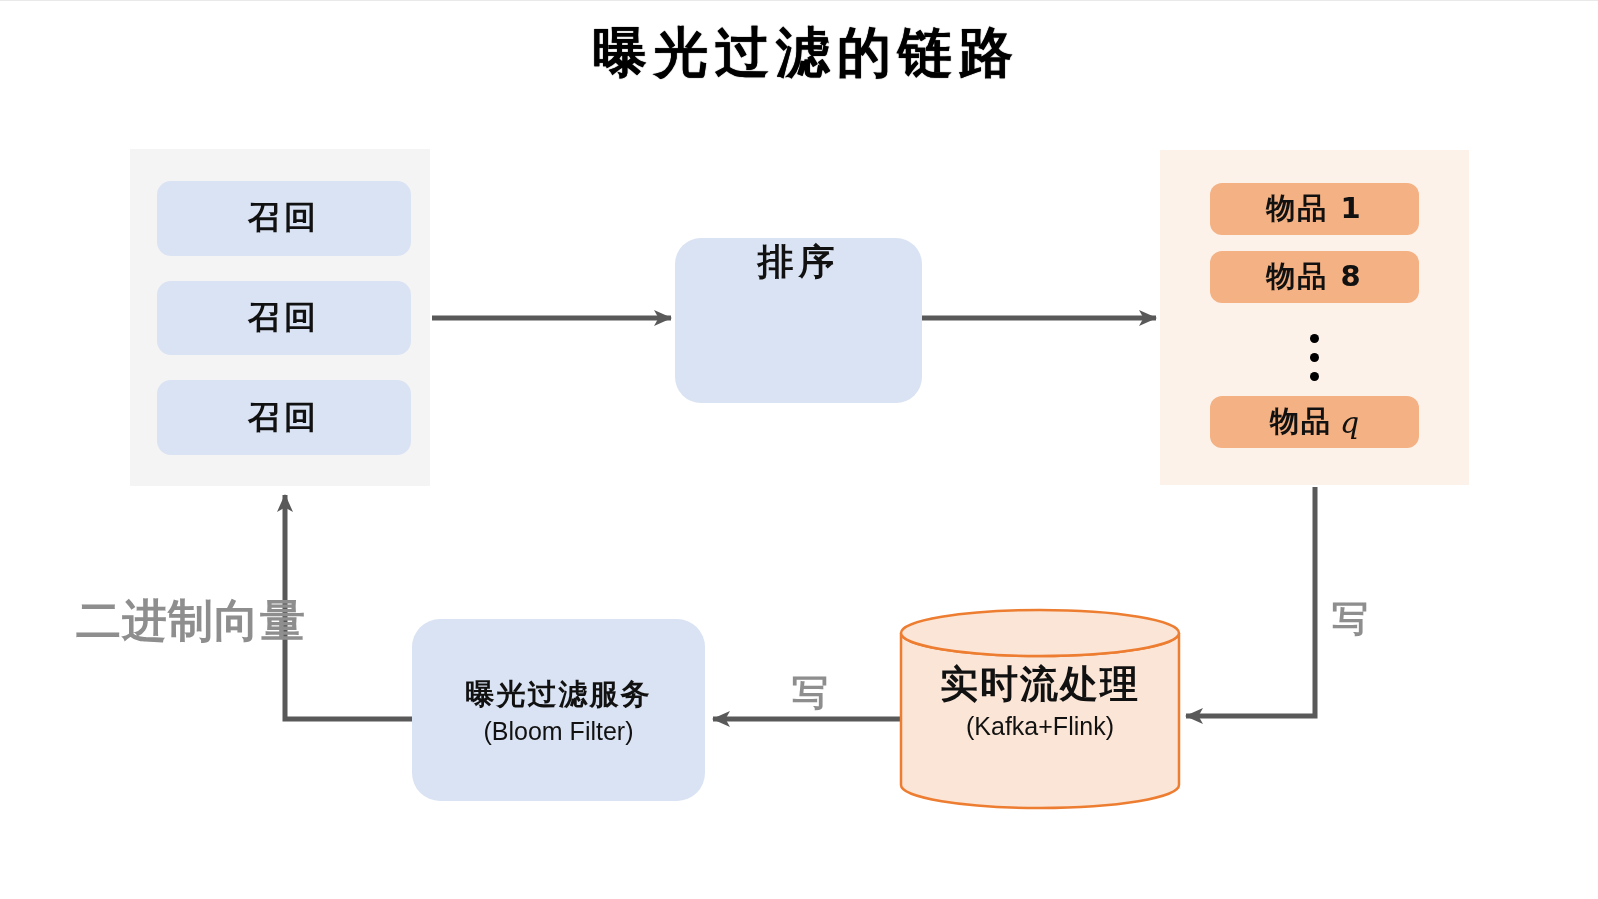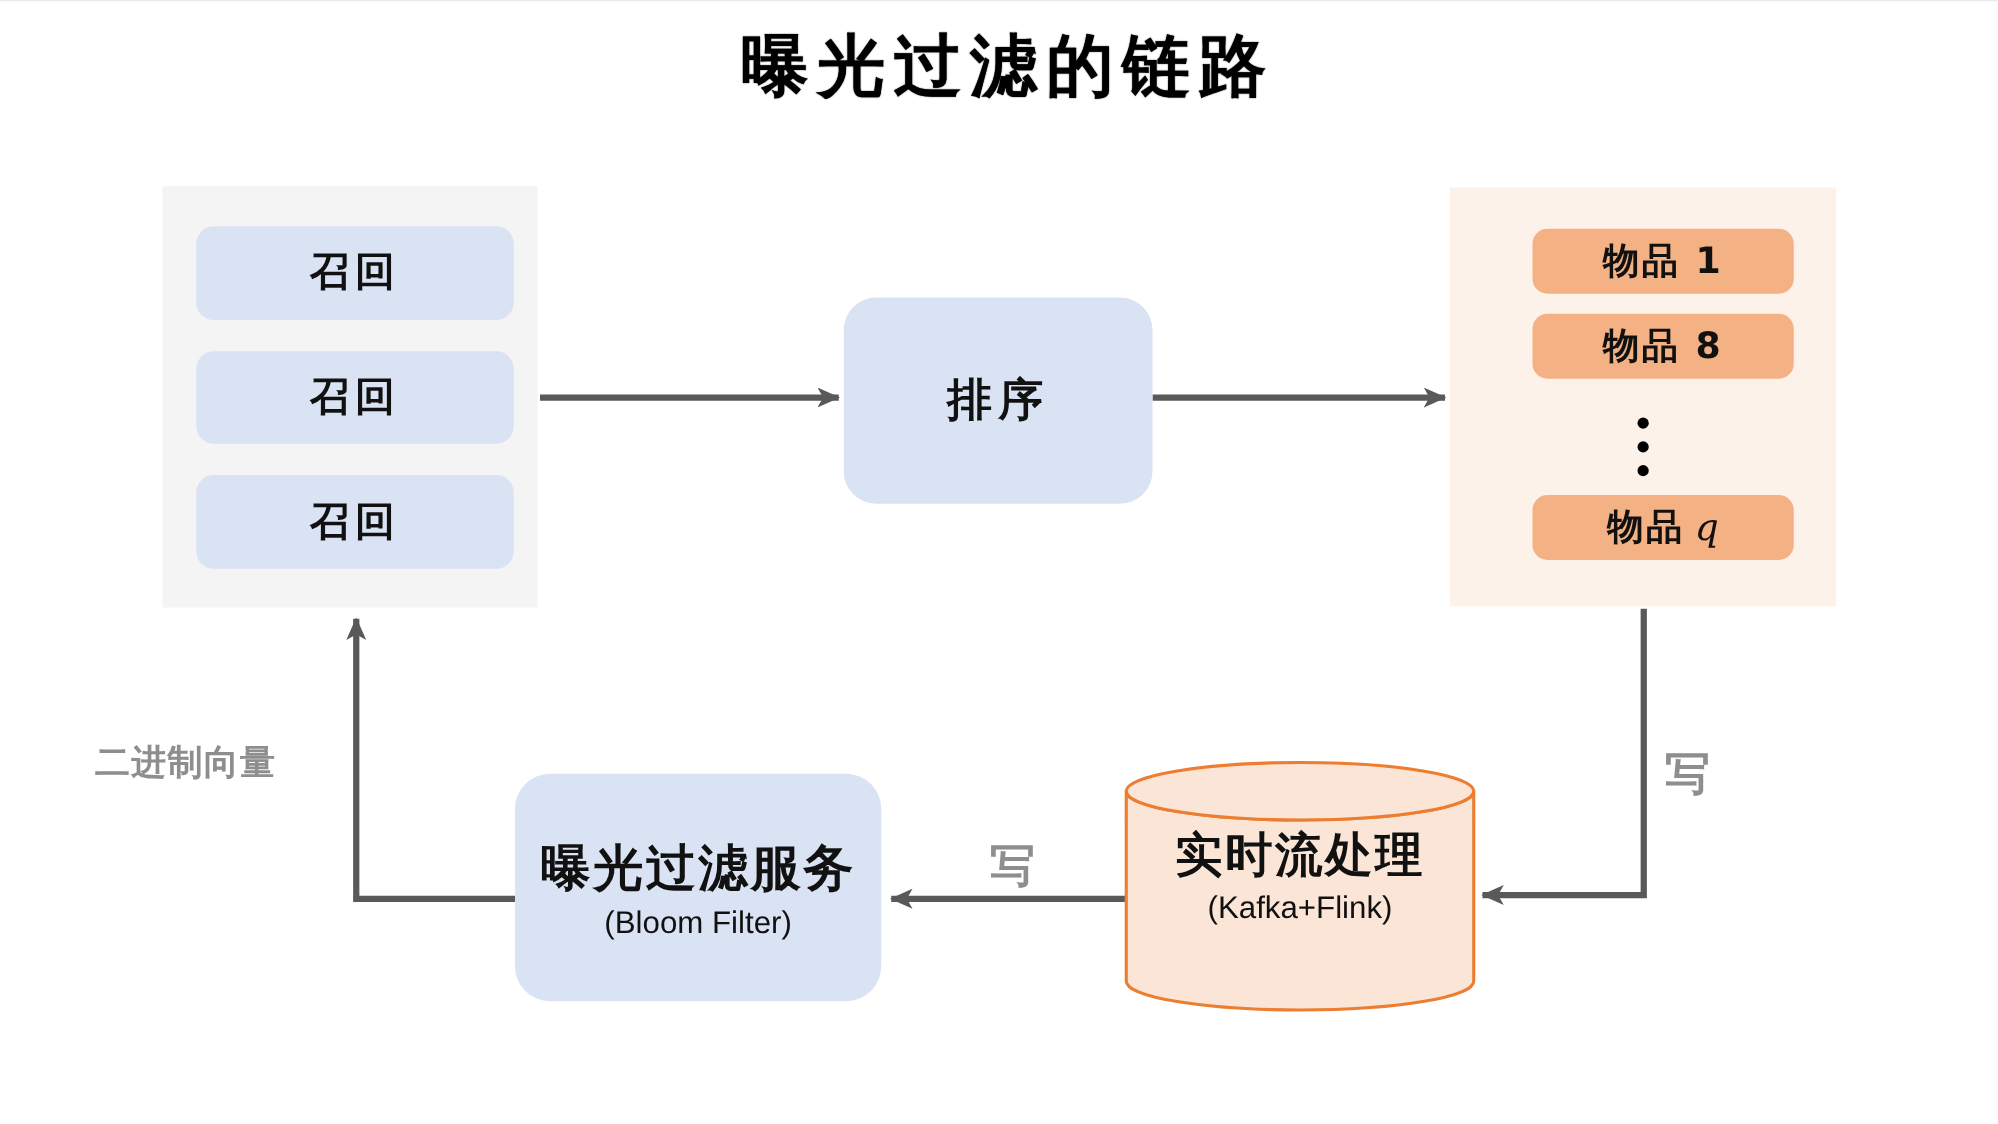--- a/index.html
+++ b/index.html
@@ -61,21 +61,21 @@
     letter-spacing: 4px;
   }
 
   
   .ranking-box {
     position: absolute;
     left: 675px; top: 237px;
     width: 247px; height: 165px;
     background: var(--blue_box);
     border-radius: 26px;
-    display: flex; align-items: center; justify-content: center;
+    display: flex; align-items: flex-start; justify-content: center;
     font-size: 36px;
     font-weight: 600;
     letter-spacing: 5px;
   }
 
   
   .items-panel {
     position: absolute;
     left: 1160px; top: 149px;
     width: 309px; height: 335px;
@@ -84,21 +84,20 @@
   .item-box {
     position: absolute;
     left: 50px;
     width: 209px; height: 52px;
     background: var(--orange_box);
     border-radius: 12px;
     display: flex; align-items: center; justify-content: center;
     font-size: 29px;
     font-weight: 600;
     letter-spacing: 2px;
-    margin-left: 16px;
   }
   .item-box.b1 { top: 33px; }
   .item-box.b2 { top: 101px; }
   .item-box.bq { top: 246px; }
   .item-box .var {
     font-family: "DejaVu Serif", "Liberation Serif", serif;
     font-style: italic;
     font-weight: 500;
     margin-left: 8px;
     font-size: 30px;
@@ -119,21 +118,21 @@
   
   .filter-box {
     position: absolute;
     left: 412px; top: 618px;
     width: 293px; height: 182px;
     background: var(--blue_box);
     border-radius: 28px;
     display: flex; flex-direction: column; align-items: center; justify-content: center;
     text-align: center;
   }
-  .filter-box .node-title { font-size: 40px; font-weight: 700; letter-spacing: 2px; }
+  .filter-box .node-title { font-size: 29px; font-weight: 700; letter-spacing: 2px; }
   .filter-box .node-subtitle { font-size: 25px; font-weight: 400; margin-top: 2px; font-family: "Liberation Sans", "DejaVu Sans", sans-serif; }
 
   
   .stream-node {
     position: absolute;
     left: 895px; top: 600px;
     width: 290px; height: 212px;
   }
   .stream-node svg { position: absolute; left: 0; top: 0; }
   .cyl-shape { fill: var(--cylinder_fill); stroke: var(--cylinder_stroke); stroke-width: 2.5; }
@@ -159,21 +158,21 @@
 
   
   .edge-label {
     position: absolute;
     color: var(--edge_label);
     font-weight: 600;
     white-space: nowrap;
   }
   .edge-label.write-right  { left: 1332px; top: 594px; font-size: 36px; }
   .edge-label.write-middle { left: 792px;  top: 668px; font-size: 36px; }
-  .edge-label.binary-vector { left: 76px;  top: 590px; font-size: 28px; letter-spacing: 1px; }
+  .edge-label.binary-vector { left: 76px;  top: 590px; font-size: 45px; letter-spacing: 1px; }
 </style>
 </head>
 <body>
 
 <div class="canvas">
 
   <div class="diagram-title">曝光过滤的链路</div>
 
   <svg class="edges-layer" width="1598" height="899" viewBox="0 0 1598 899" xmlns="http://www.w3.org/2000/svg">
     <defs>

